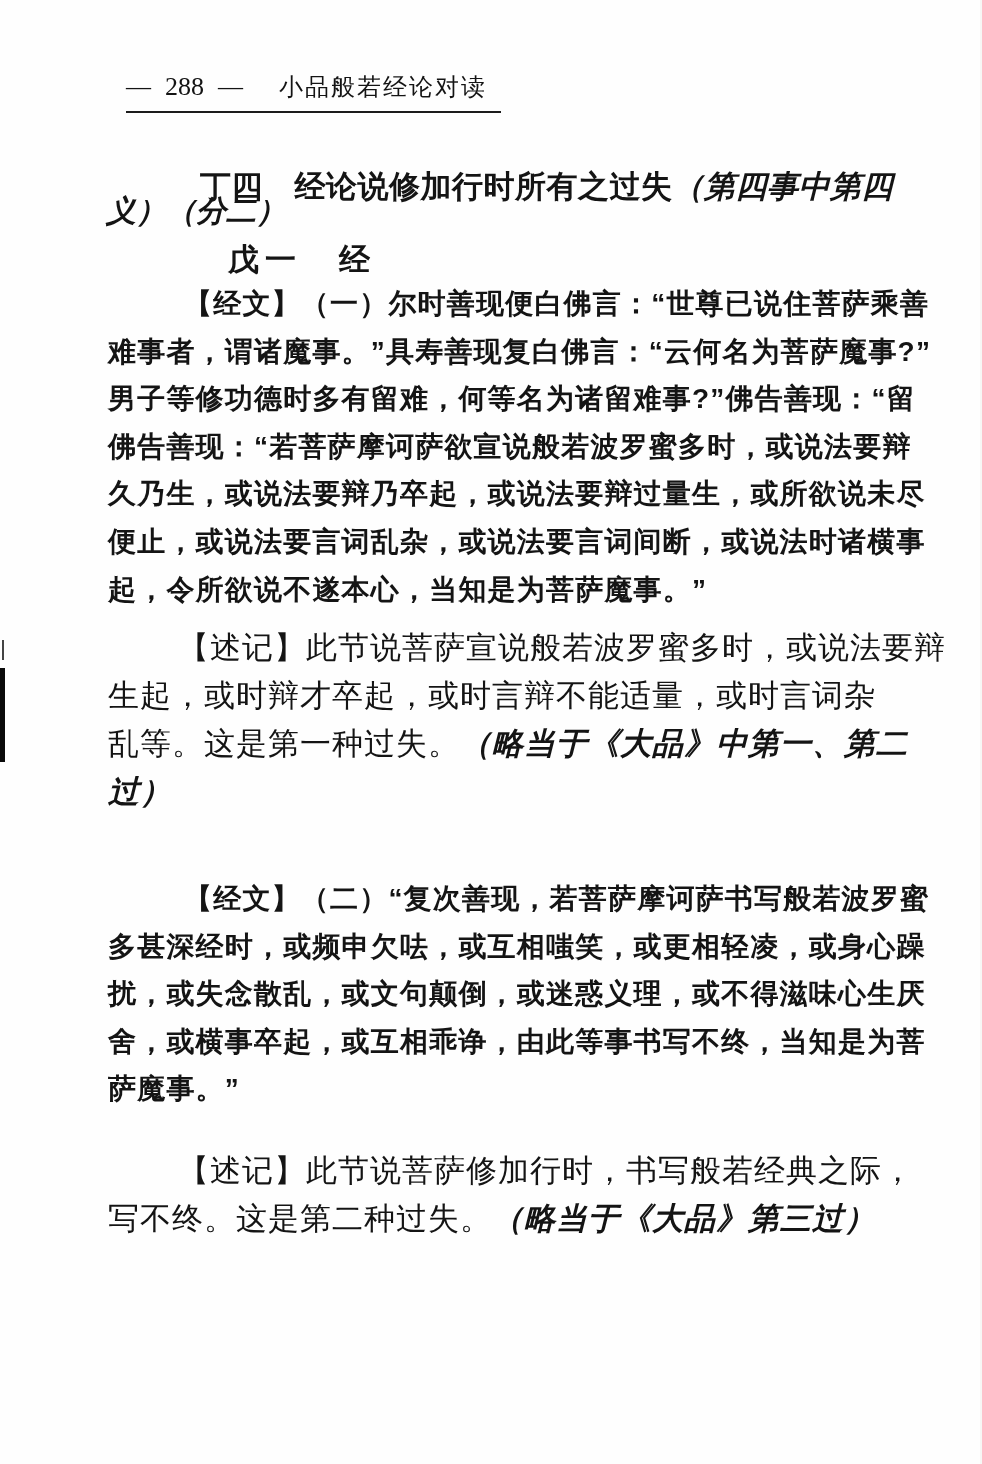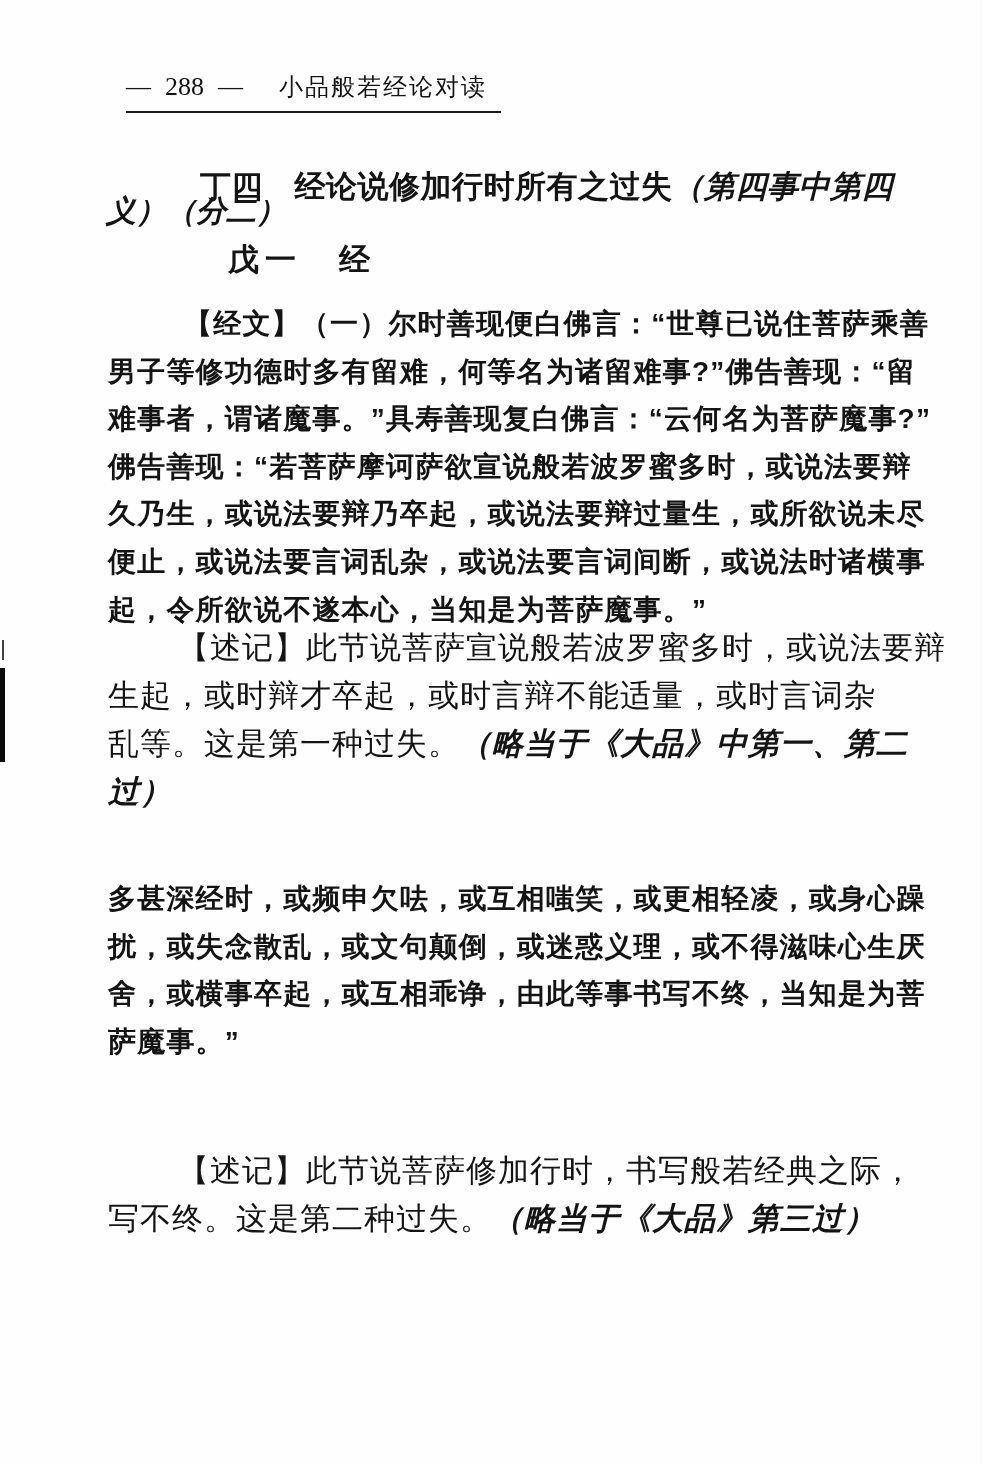--- a/index.html
+++ b/index.html
@@ -50,21 +50,21 @@
   }
 
   
   .jw{
     position:absolute;left:108px;width:860px;
     font-family:"Liberation Sans","DejaVu Sans",sans-serif;
     font-weight:700;font-size:28px;letter-spacing:1.2px;
   }
   .jw .ln{line-height:47.6px;white-space:nowrap;}
   .jw .indent{padding-left:76px;}
-  #jw1{top:300px;}
+  #jw1{top:280px;}
   #jw2{top:875px;}
 
   
   .sj{
     position:absolute;left:108px;width:860px;
     font-family:"Liberation Serif","DejaVu Serif",serif;
     font-weight:400;font-size:31px;letter-spacing:1px;
   }
   .sj .ln{line-height:48px;white-space:nowrap;}
   .sj .indent{padding-left:70px;}
@@ -84,36 +84,37 @@
   </div>
 
   <div class="t1"><span>丁四　经论说修加行时所有之过失</span><span class="kai">（第四事中第四</span></div>
 
   <div class="t2 kai">义）（分二）</div>
 
   <div class="h2">戊一　经</div>
 
   <div class="jw" id="jw1">
     <div class="ln indent">【经文】（一）尔时善现便白佛言：“世尊已说住菩萨乘善</div>
+    <div class="ln">难事者，谓诸魔事。”具寿善现复白佛言：“云何名为菩萨魔事?”</div>
     <div class="ln">男子等修功德时多有留难，何等名为诸留难事?”佛告善现：“留</div>
-    <div class="ln">难事者，谓诸魔事。”具寿善现复白佛言：“云何名为菩萨魔事?”</div>
     <div class="ln">佛告善现：“若菩萨摩诃萨欲宣说般若波罗蜜多时，或说法要辩</div>
     <div class="ln">久乃生，或说法要辩乃卒起，或说法要辩过量生，或所欲说未尽</div>
     <div class="ln">便止，或说法要言词乱杂，或说法要言词间断，或说法时诸横事</div>
     <div class="ln">起，令所欲说不遂本心，当知是为菩萨魔事。”</div>
   </div>
 
   <div class="sj" id="sj1">
     <div class="ln indent">【述记】此节说菩萨宣说般若波罗蜜多时，或说法要辩</div>
     <div class="ln">生起，或时辩才卒起，或时言辩不能适量，或时言词杂</div>
     <div class="ln"><span>乱等。这是第一种过失。</span><span class="kai">（略当于《大品》中第一、第二</span></div>
     <div class="ln kai">过）</div>
   </div>
 
   <div class="jw" id="jw2">
+    <div class="ln indent">【经文】（二）“复次善现，若菩萨摩诃萨书写般若波罗蜜</div>
     <div class="ln">多甚深经时，或频申欠呿，或互相嗤笑，或更相轻凌，或身心躁</div>
     <div class="ln">扰，或失念散乱，或文句颠倒，或迷惑义理，或不得滋味心生厌</div>
     <div class="ln">舍，或横事卒起，或互相乖诤，由此等事书写不终，当知是为菩</div>
     <div class="ln">萨魔事。”</div>
   </div>
 
   <div class="sj" id="sj2">
     <div class="ln indent">【述记】此节说菩萨修加行时，书写般若经典之际，</div>
     <div class="ln"><span>写不终。这是第二种过失。</span><span class="kai">（略当于《大品》第三过）</span></div>
   </div>

